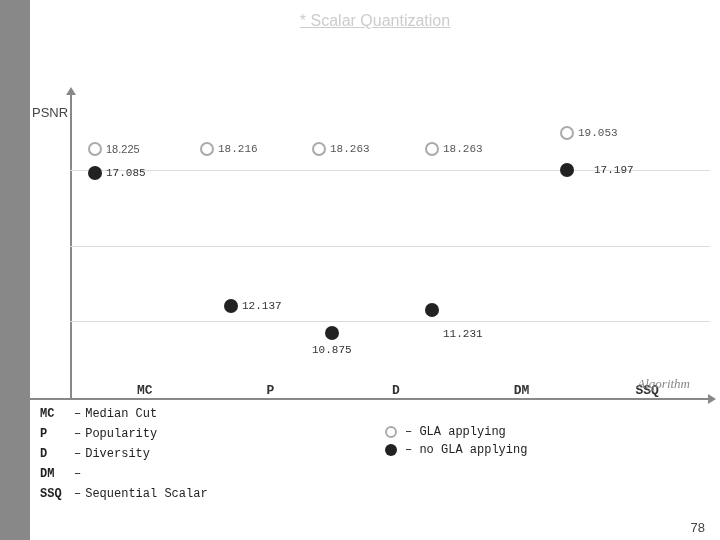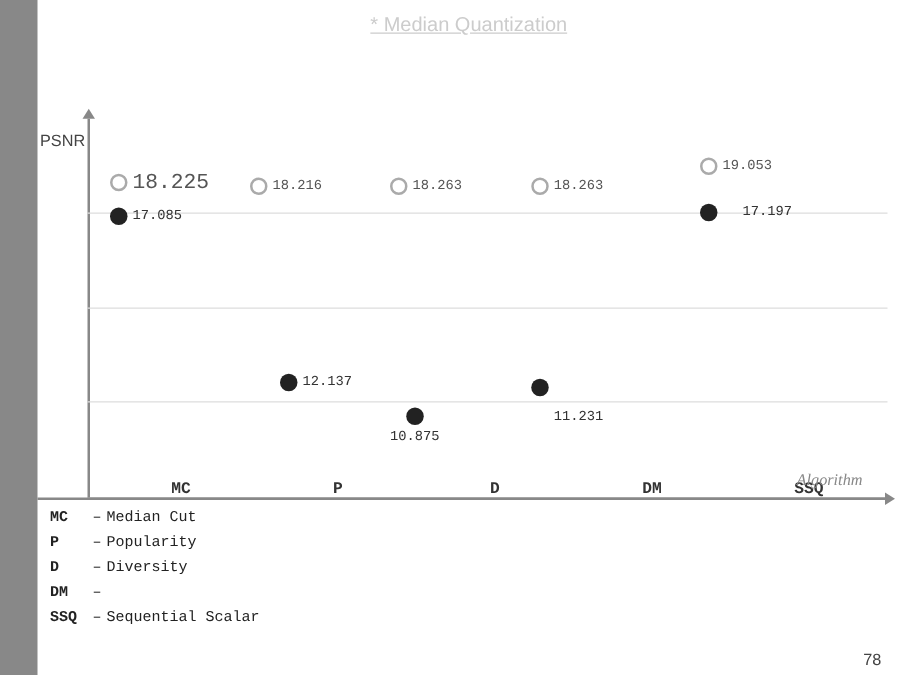--- a/index.html
+++ b/index.html
@@ -227,36 +227,36 @@
     }
   </style>
 </head>
 <body>
 
 <div class="slide-container">
 
   <div class="left-bar"></div>
 
   <div class="title-area">
-    <div class="sub-title">* Median Quantization</div>
+    <div class="sub-title">* Scalar Quantization</div>
   </div>
 
   <div class="psnr-label">PSNR</div>
 
   <div class="chart-area">
     <div class="y-axis"></div>
     <div class="x-axis-arrow"></div>
 
     <div class="grid-line" style="bottom: 75%;"></div>
     <div class="grid-line" style="bottom: 50%;"></div>
     <div class="grid-line" style="bottom: 25%;"></div>
 
     <div style="position:absolute; left:58px; bottom:80%; display:flex; align-items:center; gap:4px;">
       <div style="width:14px;height:14px;border-radius:50%;border:2px solid #aaaaaa;background:white;"></div>
-      <span style="font-size:17px;font-family:Liberation Mono, monospace;color:#555555;">18.225</span>
+      <span style="font-size:11px;font-family:Liberation Sans, sans-serif;color:#555555;">18.225</span>
     </div>
 
     <div style="position:absolute; left:58px; bottom:72%; display:flex; align-items:center; gap:4px;">
       <div style="width:14px;height:14px;border-radius:50%;background:#222222;"></div>
       <span style="font-size:11px;font-family:'Courier New',monospace;color:#333333;">17.085</span>
     </div>
 
     <div style="position:absolute; left:170px; bottom:80%; display:flex; align-items:center; gap:4px;">
       <div style="width:14px;height:14px;border-radius:50%;border:2px solid #aaaaaa;background:white;"></div>
       <span style="font-size:11px;font-family:'Courier New',monospace;color:#555555;">18.216</span>
@@ -331,16 +331,26 @@
       </div>
       <div class="legend-item">
         <span class="legend-key">SSQ</span>
         <span class="legend-dash">–</span>
         <span class="legend-text">Sequential Scalar</span>
       </div>
       <div class="legend-item">
         <span class="legend-key">&nbsp;&nbsp;&nbsp;&nbsp;</span>
       </div>
     </div>
+    <div class="legend-right">
+      <div class="legend-right-item">
+        <div class="legend-circle" style="border:2px solid #aaaaaa; background:white;"></div>
+        <span>– GLA applying</span>
+      </div>
+      <div class="legend-right-item">
+        <div class="legend-circle" style="background:#222222;"></div>
+        <span>– no GLA applying</span>
+      </div>
+    </div>
   </div>
 
   <div class="page-number">78</div>
 </div>
 
 </body></html>

